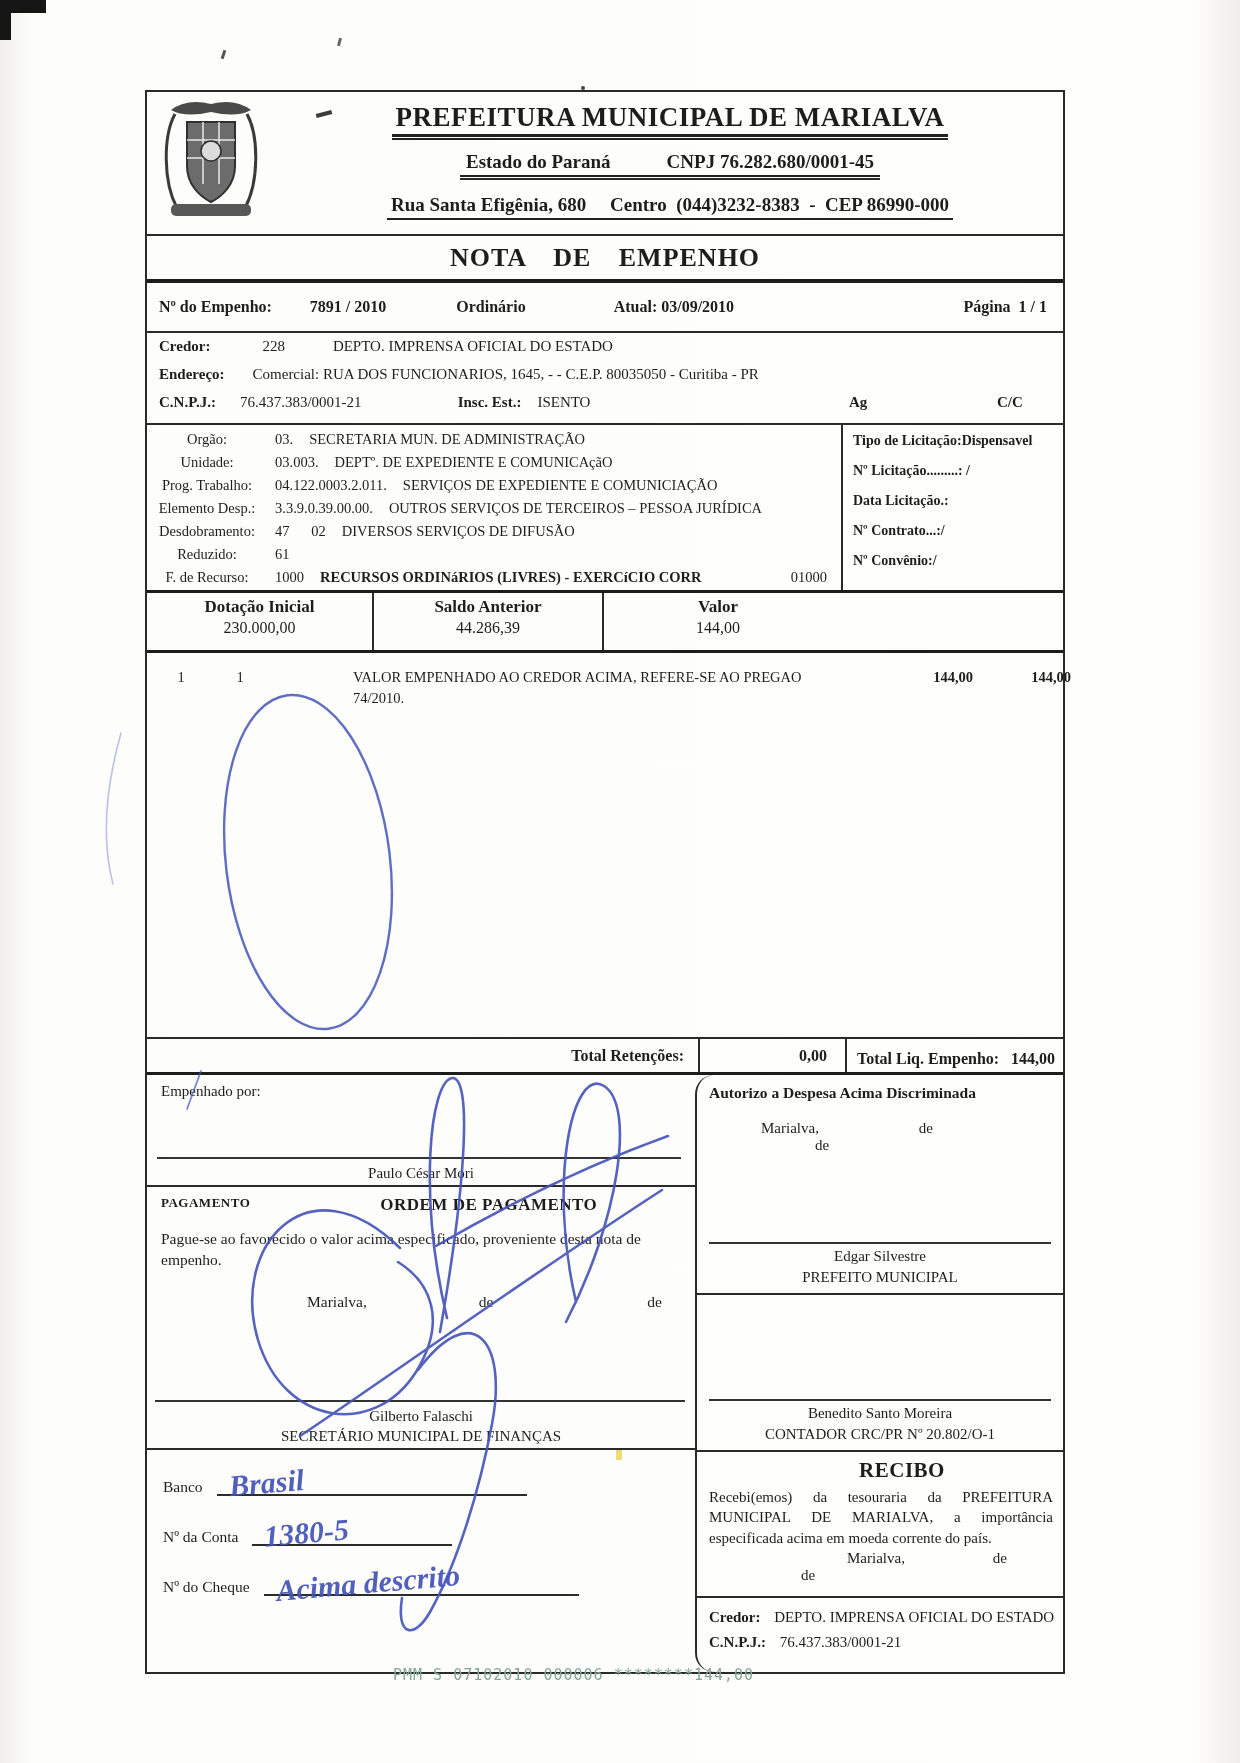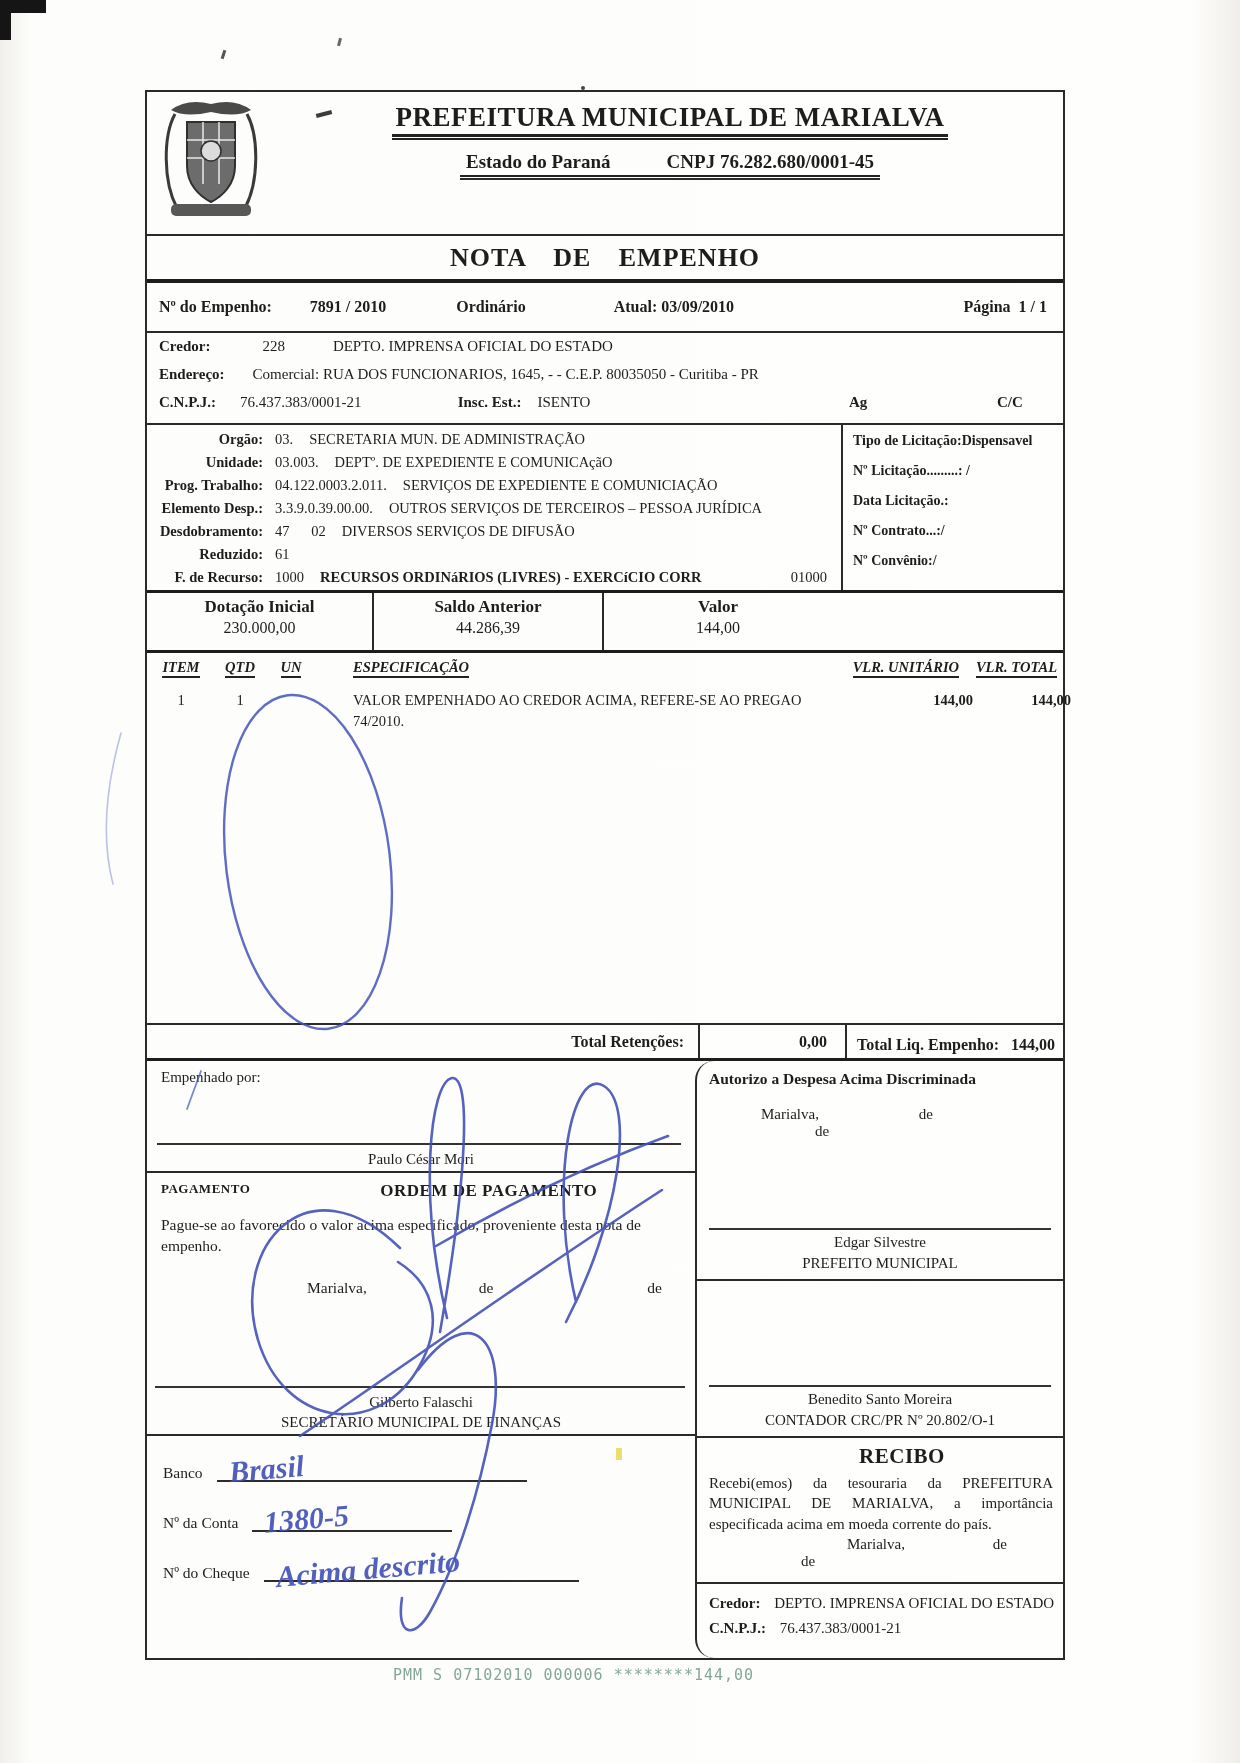--- a/index.html
+++ b/index.html
@@ -41,21 +41,21 @@
   .cred-cnpj { margin-left:24px; }
   .cred-insc-l { margin-left:96px; }
   .cred-insc-v { margin-left:16px; }
   .ag { position:absolute; left:690px; font-weight:bold; }
   .cc { position:absolute; left:838px; font-weight:bold; }
 
   
   .sec-budget { display:flex; height:168px; border-bottom:3px solid #1d1d1d; }
   .budget-left { flex:1; padding:6px 4px 0 4px; font-size:14.5px; }
   .budget-left .brow { display:flex; align-items:baseline; height:23px; }
-  .blbl { width:112px; text-align:right; font-weight:bold; flex:none; }
+  .blbl { width:112px; text-align:center; font-weight:normal; flex:none; }
   .bcode { margin-left:12px; }
   .bdesc { margin-left:16px; }
   .bcode2 { margin-left:auto; margin-right:10px; }
   .licit { width:222px; border-left:2px solid #2a2a2a; padding:8px 4px 0 10px; font-size:14px; font-weight:bold; }
   .licit div { margin-bottom:14px; }
 
   
   .sec-totals { display:flex; height:60px; border-bottom:3px solid #1d1d1d; text-align:center; }
   .tot-cell { padding-top:4px; }
   .tot-cell + .tot-cell { border-left:2px solid #2a2a2a; }
@@ -178,20 +178,23 @@
         <circle cx="54" cy="55" r="10" fill="#dcdcdc" stroke="#2f2f2f" stroke-width="1.5"></circle>
         <path d="M14 14 Q30 2 54 8 Q78 2 94 14 Q80 22 54 16 Q28 22 14 14 Z" fill="#4a4a4a"></path>
         <rect x="14" y="108" width="80" height="12" rx="5" fill="#585858"></rect>
       </svg>
       <div>
         <span class="hdr-title">PREFEITURA MUNICIPAL DE MARIALVA</span>
       </div>
       <div>
         <span class="hdr-line2"><span>Estado do Paraná</span><span class="gap56"></span><span>CNPJ 76.282.680/0001-45</span></span>
       </div>
+      <div>
+        <span class="hdr-line3 pre">Rua Santa Efigênia, 680     Centro  (044)3232-8383  -  CEP 86990-000</span>
+      </div>
     </div>
 
     <div class="sec-title">NOTA DE EMPENHO</div>
 
     <div class="sec-emp">
       <span>Nº do Empenho:</span>
       <span class="v-num">7891 / 2010</span>
       <span class="v-tipo">Ordinário</span>
       <span class="v-data"><span>Atual:</span>&nbsp;<span>03/09/2010</span></span>
       <span class="v-pag"><span>Página</span>&nbsp;&nbsp;<span>1 / 1</span></span>
@@ -273,28 +276,20 @@
         <div class="tot-lab">Saldo Anterior</div>
         <div class="tot-val">44.286,39</div>
       </div>
       <div class="tot-cell tc3">
         <div class="tot-lab">Valor</div>
         <div class="tot-val">144,00</div>
       </div>
     </div>
 
     <div class="sec-items">
-      <div class="irow ih">
-        <div class="c1"><span>ITEM</span></div>
-        <div class="c2"><span>QTD</span></div>
-        <div class="c3"><span>UN</span></div>
-        <div class="c4"><span>ESPECIFICAÇÃO</span></div>
-        <div class="c5"><span>VLR. UNITÁRIO</span></div>
-        <div class="c6"><span>VLR. TOTAL</span></div>
-      </div>
       <div class="irow item-line">
         <div class="c1">1</div>
         <div class="c2">1</div>
         <div class="c3"></div>
         <div class="c4">
             <div class="spec">VALOR EMPENHADO AO CREDOR ACIMA, REFERE-SE AO PREGAO 74/2010.</div>
           </div>
         <div class="c5 valb">144,00</div>
         <div class="c6 valb">144,00</div>
       </div>

